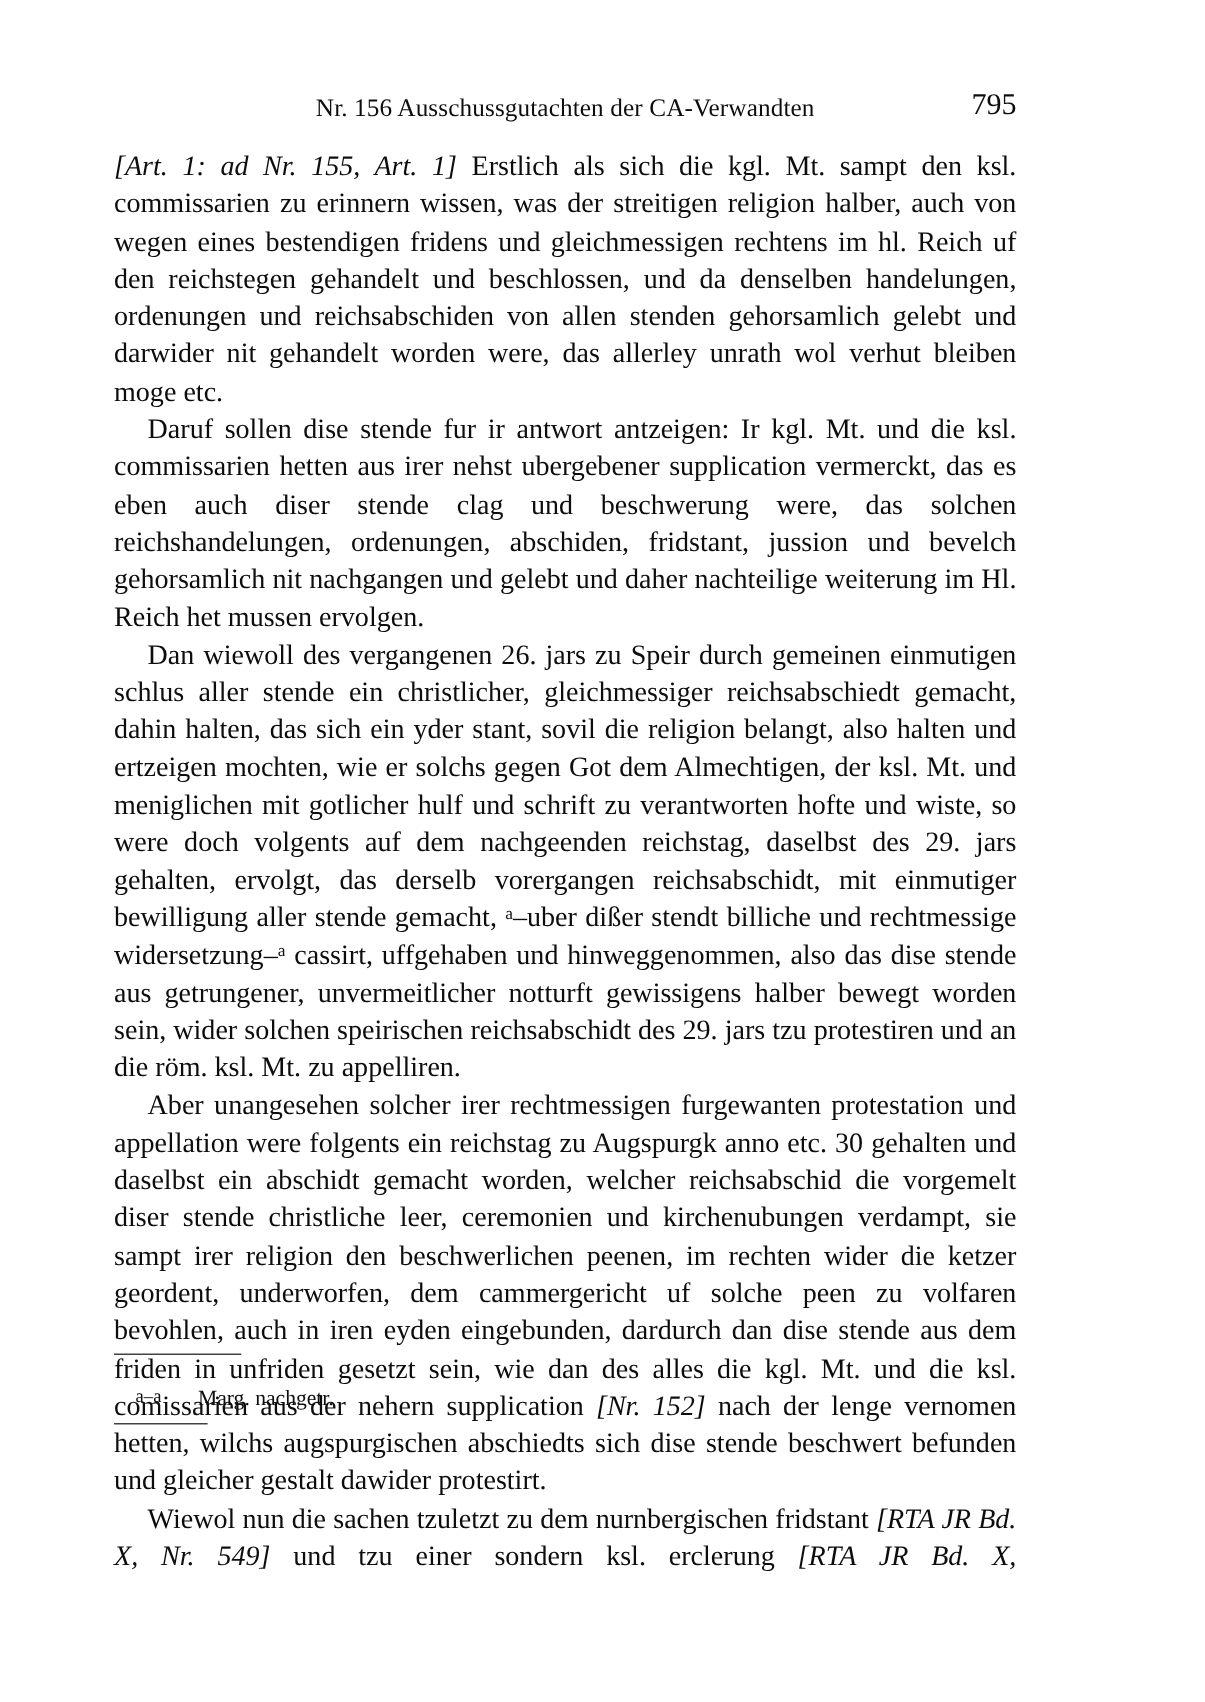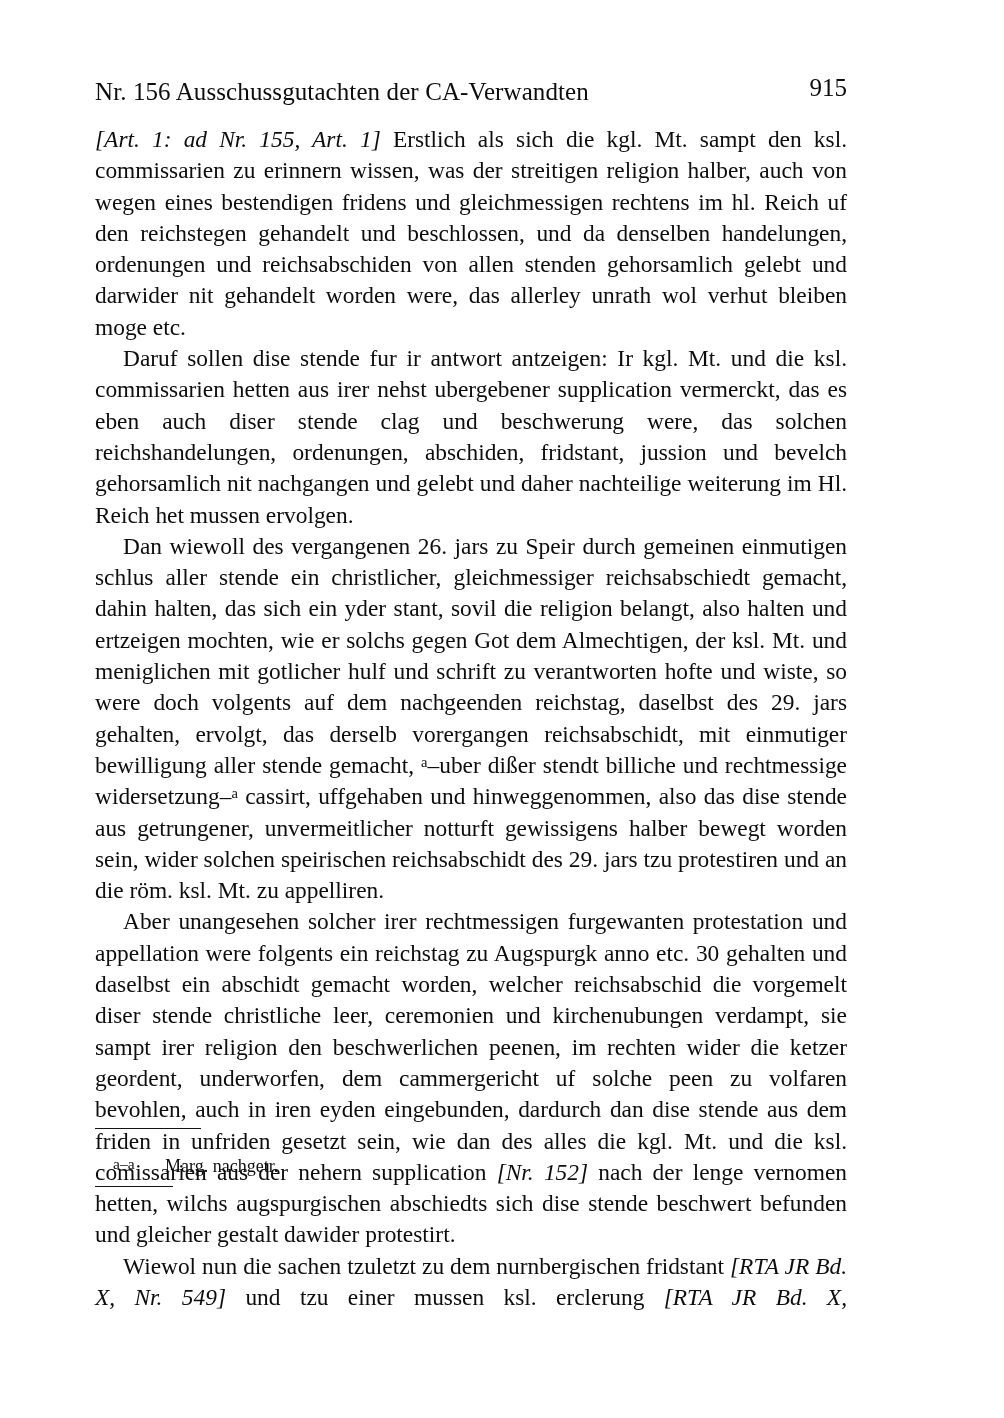--- a/index.html
+++ b/index.html
@@ -30,21 +30,22 @@
     left: 95px;
     top: 78px;
     width: 752px;
     height: 30px;
   }
   .header-title {
     position: absolute;
     left: 0;
     top: 0;
     width: 100%;
-    font-size: 25px;
+    text-align: center;
+    font-size: 21px;
     letter-spacing: 0.1px;
     white-space: nowrap;
   }
   .header-folio {
     position: absolute;
     right: 0;
     top: -3px;
     font-size: 25px;
     line-height: 1;
   }
@@ -144,29 +145,29 @@
     width: 752px;
   }
 </style>
 </head>
 <body>
 
 <div class="page">
 
   <div class="running-header">
     <div class="header-title">Nr. 156 Ausschussgutachten der CA-Verwandten</div>
-    <div class="header-folio">915</div>
+    <div class="header-folio">795</div>
   </div>
 
   <div class="body-text">
       <p><em>[Art. 1: ad Nr. 155, Art. 1]</em><span> Erstlich als sich die kgl. Mt. sampt den ksl. commissarien zu erinnern wissen, was der streitigen religion halber, auch von wegen eines bestendigen fridens und gleichmessigen rechtens im hl. Reich uf den reichstegen gehandelt und beschlossen, und da denselben handelungen, ordenungen und reichsabschiden von allen stenden gehorsamlich gelebt und darwider nit gehandelt worden were, das allerley unrath wol verhut bleiben moge etc.</span></p>
       <p><span>Daruf sollen dise stende fur ir antwort antzeigen: Ir kgl. Mt. und die ksl. commissarien hetten aus irer nehst ubergebener supplication vermerckt, das es eben auch diser stende clag und beschwerung were, das solchen reichshandelungen, ordenungen, abschiden, fridstant, jussion und bevelch gehorsamlich nit nachgangen und gelebt und daher nachteilige weiterung im Hl. Reich het mussen ervolgen.</span></p>
       <p><span>Dan wiewoll des vergangenen 26. jars zu Speir durch gemeinen einmutigen schlus aller stende ein christlicher, gleichmessiger reichsabschiedt gemacht, dahin halten, das sich ein yder stant, sovil die religion belangt, also halten und ertzeigen mochten, wie er solchs gegen Got dem Almechtigen, der ksl. Mt. und meniglichen mit gotlicher hulf und schrift zu verantworten hofte und wiste, so were doch volgents auf dem nachgeenden reichstag, daselbst des 29. jars gehalten, ervolgt, das derselb vorergangen reichsabschidt, mit einmutiger bewilligung aller stende gemacht, </span><sup class="siglum">a</sup><span>–uber dißer stendt billiche und rechtmessige widersetzung–</span><sup class="siglum">a</sup><span> cassirt, uffgehaben und hinweggenommen, also das dise stende aus getrungener, unvermeitlicher notturft gewissigens halber bewegt worden sein, wider solchen speirischen reichsabschidt des 29. jars tzu protestiren und an die röm. ksl. Mt. zu appelliren.</span></p>
       <p><span>Aber unangesehen solcher irer rechtmessigen furgewanten protestation und appellation were folgents ein reichstag zu Augspurgk anno etc. 30 gehalten und daselbst ein abschidt gemacht worden, welcher reichsabschid die vorgemelt diser stende christliche leer, ceremonien und kirchenubungen verdampt, sie sampt irer religion den beschwerlichen peenen, im rechten wider die ketzer geordent, underworfen, dem cammergericht uf solche peen zu volfaren bevohlen, auch in iren eyden eingebunden, dardurch dan dise stende aus dem friden in unfriden gesetzt sein, wie dan des alles die kgl. Mt. und die ksl. comissarien aus der nehern supplication </span><em>[Nr. 152]</em><span> nach der lenge vernomen hetten, wilchs augspurgischen abschiedts sich dise stende beschwert befunden und gleicher gestalt dawider protestirt.</span></p>
-      <p class="continues"><span>Wiewol nun die sachen tzuletzt zu dem nurnbergischen fridstant </span><em>[RTA JR Bd. X, Nr. 549]</em><span> und tzu einer mussen ksl. erclerung </span><em>[RTA JR Bd. X,</em></p>
+      <p class="continues"><span>Wiewol nun die sachen tzuletzt zu dem nurnbergischen fridstant </span><em>[RTA JR Bd. X, Nr. 549]</em><span> und tzu einer sondern ksl. erclerung </span><em>[RTA JR Bd. X,</em></p>
     </div>
 
   <div class="apparatus app-variants">
     <div class="rule rule-short"></div>
     <div class="app-list">
         <div class="app-line"><span class="app-siglum">a–a</span><span class="app-note">Marg. nachgetr.</span></div>
       </div>
   </div>
 
   <div class="apparatus app-source">

